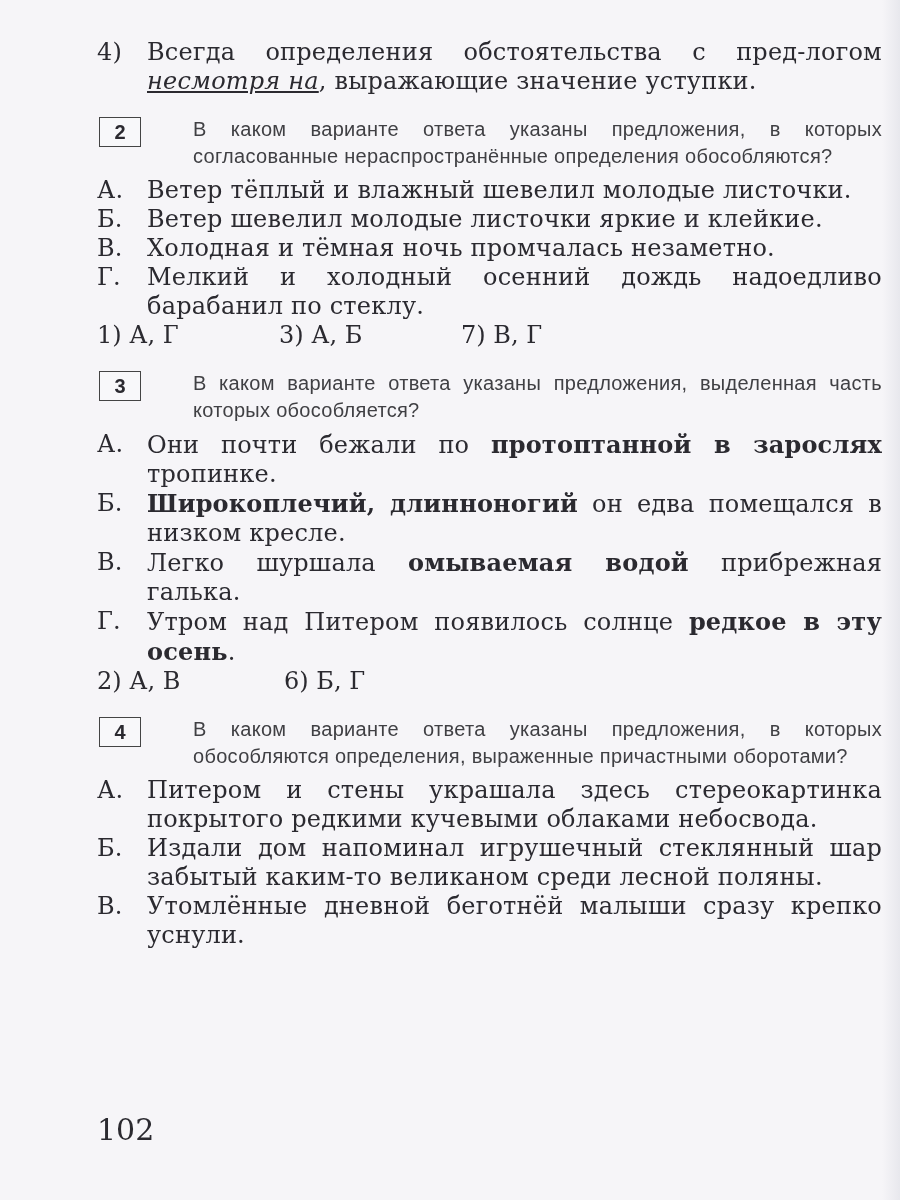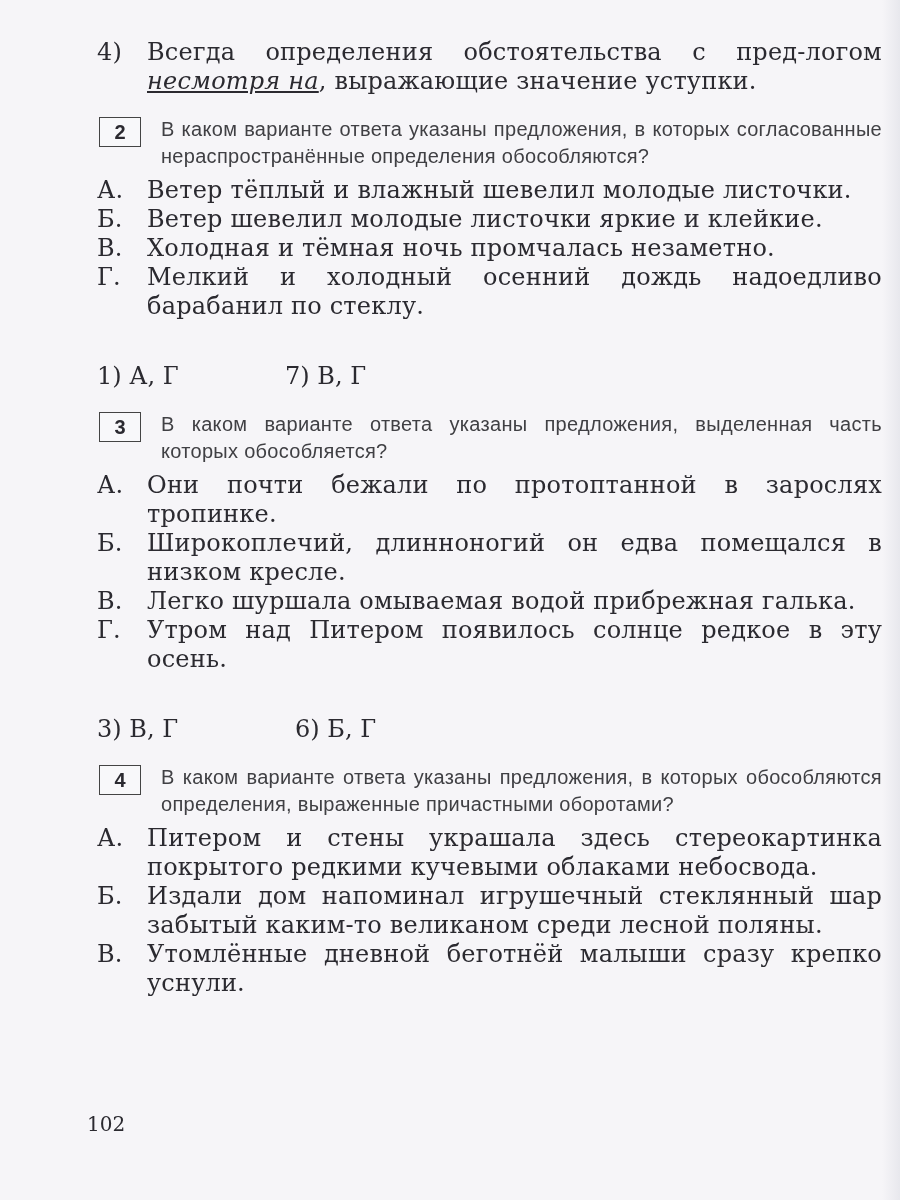--- a/index.html
+++ b/index.html
@@ -41,34 +41,35 @@
     margin-top: 1px; margin-right: 20px;
     margin-left: 2px;
     background: #f8f8fa;
   }
   .question {
     font-family: "Liberation Sans", sans-serif;
     font-size: 20px; line-height: 27px;
     color: #404044;
     text-align: justify;
     letter-spacing: 0.3px;
+    margin-left: 32px;
   }
   .options { margin-top: 6px; }
   .options .item { margin-bottom: 0; }
   .answers {
     font-family: "DejaVu Serif", serif;
     font-size: 24px; line-height: 29px;
-    display: flex; gap: 8px; margin-top: 41px;
+    display: flex; gap: 2px;
   }
   .answers span { display: inline-block; }
-  .b { font-weight: normal; }
+  .b { font-weight: bold; }
   .i { font-style: italic; text-decoration: underline; }
   .page-num {
-    position: absolute; left: 87px; top: 1112px;
-    font-family: "DejaVu Serif", serif; font-size: 20px;
+    position: absolute; left: 97px; top: 1112px;
+    font-family: "DejaVu Serif", serif; font-size: 30px;
   }
   .bleed {
     position: absolute; right: 0; top: 0; width: 18px; height: 1200px;
     background: linear-gradient(to right, rgba(246,245,248,0), rgba(228,228,234,0.8));
   }
 </style>
 </head>
 <body>
 
 <div class="page">
@@ -96,20 +97,21 @@
           <span class="label">В.</span>
           <span class="body">Холодная и тёмная ночь промчалась незаметно.</span>
         </div>
       <div class="item p-line">
           <span class="label">Г.</span>
           <span class="body">Мелкий и холодный осенний дождь надоедливо барабанил по стеклу.</span>
         </div>
     </div>
     <div class="answers">
       <span style="width:180px">1) А, Г</span>
+      <span style="width:180px">3) А, Б</span>
       <span>7) В, Г</span>
     </div>
   </div>
 
   <div>
     <div class="task">
       <div class="num-box">3</div>
       <div class="question">В каком варианте ответа указаны предложения, выделенная часть которых обособляется?</div>
     </div>
     <div class="options">
@@ -124,21 +126,21 @@
       <div class="item p-line">
           <span class="label">В.</span>
           <span class="body"><span>Легко шуршала </span><span class="b">омываемая водой</span><span> прибрежная галька.</span></span>
         </div>
       <div class="item p-line">
           <span class="label">Г.</span>
           <span class="body"><span>Утром над Питером появилось солнце </span><span class="b">редкое в эту осень</span><span>.</span></span>
         </div>
     </div>
     <div class="answers">
-      <span style="width:190px">3) В, Г</span>
+      <span style="width:185px">2) А, В</span>
       <span>6) Б, Г</span>
     </div>
   </div>
 
   <div>
     <div class="task">
       <div class="num-box">4</div>
       <div class="question">В каком варианте ответа указаны предложения, в которых обособляются определения, выраженные причастными оборотами?</div>
     </div>
     <div class="options">

